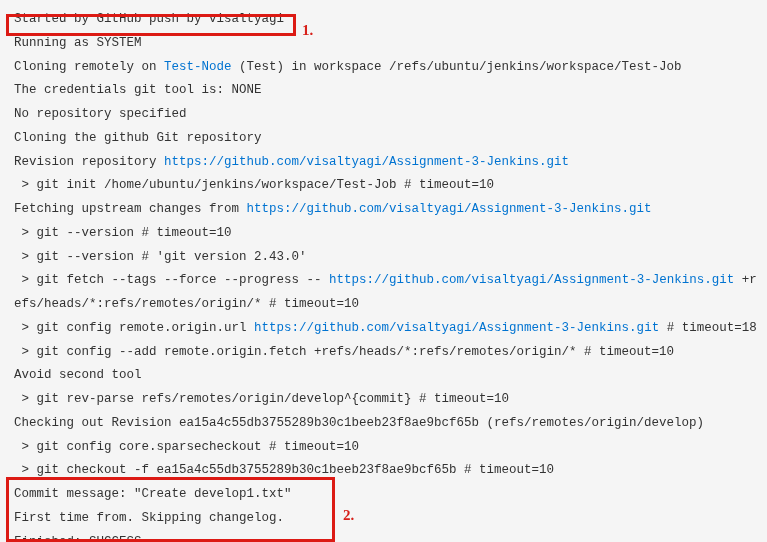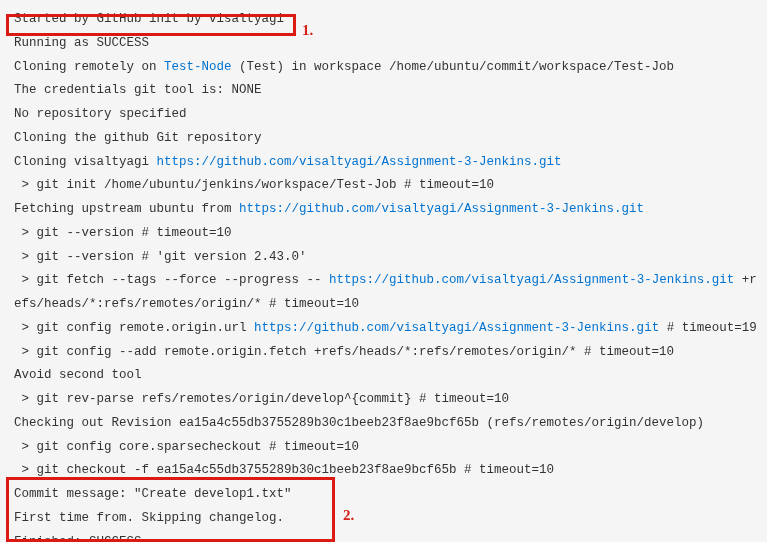--- a/index.html
+++ b/index.html
@@ -69,33 +69,33 @@
     }
     .wrap {
       position: relative;
     }
   </style>
 </head>
 <body>
 
 <div class="wrap">
 
-<pre class="console"><span>Started by GitHub init by visaltyagi</span>
-<span>Running as SUCCESS</span>
-<span>Cloning remotely on </span><a class="link">Test-Node</a><span> (Test) in workspace /home/ubuntu/commit/workspace/Test-Job</span>
+<pre class="console"><span>Started by GitHub push by visaltyagi</span>
+<span>Running as SYSTEM</span>
+<span>Cloning remotely on </span><a class="link">Test-Node</a><span> (Test) in workspace /refs/ubuntu/jenkins/workspace/Test-Job</span>
 <span>The credentials git tool is: NONE</span>
 <span>No repository specified</span>
 <span>Cloning the github Git repository</span>
-<span>Cloning visaltyagi </span><a class="link">https://github.com/visaltyagi/Assignment-3-Jenkins.git</a>
+<span>Revision repository </span><a class="link">https://github.com/visaltyagi/Assignment-3-Jenkins.git</a>
 <span> &gt; git init /home/ubuntu/jenkins/workspace/Test-Job # timeout=10</span>
-<span>Fetching upstream ubuntu from </span><a class="link">https://github.com/visaltyagi/Assignment-3-Jenkins.git</a>
+<span>Fetching upstream changes from </span><a class="link">https://github.com/visaltyagi/Assignment-3-Jenkins.git</a>
 <span> &gt; git --version # timeout=10</span>
 <span> &gt; git --version # 'git version 2.43.0'</span>
 <span> &gt; git fetch --tags --force --progress -- </span><a class="link">https://github.com/visaltyagi/Assignment-3-Jenkins.git</a><span> +refs/heads/*:refs/remotes/origin/* # timeout=10</span>
-<span> &gt; git config remote.origin.url </span><a class="link">https://github.com/visaltyagi/Assignment-3-Jenkins.git</a><span> # timeout=19</span>
+<span> &gt; git config remote.origin.url </span><a class="link">https://github.com/visaltyagi/Assignment-3-Jenkins.git</a><span> # timeout=18</span>
 <span> &gt; git config --add remote.origin.fetch +refs/heads/*:refs/remotes/origin/* # timeout=10</span>
 <span>Avoid second tool</span>
 <span> &gt; git rev-parse refs/remotes/origin/develop^{commit} # timeout=10</span>
 <span>Checking out Revision ea15a4c55db3755289b30c1beeb23f8ae9bcf65b (refs/remotes/origin/develop)</span>
 <span> &gt; git config core.sparsecheckout # timeout=10</span>
 <span> &gt; git checkout -f ea15a4c55db3755289b30c1beeb23f8ae9bcf65b # timeout=10</span>
 <span>Commit message: "Create develop1.txt"</span>
 <span>First time from. Skipping changelog.</span>
 <span>Finished: SUCCESS</span></pre>
 

